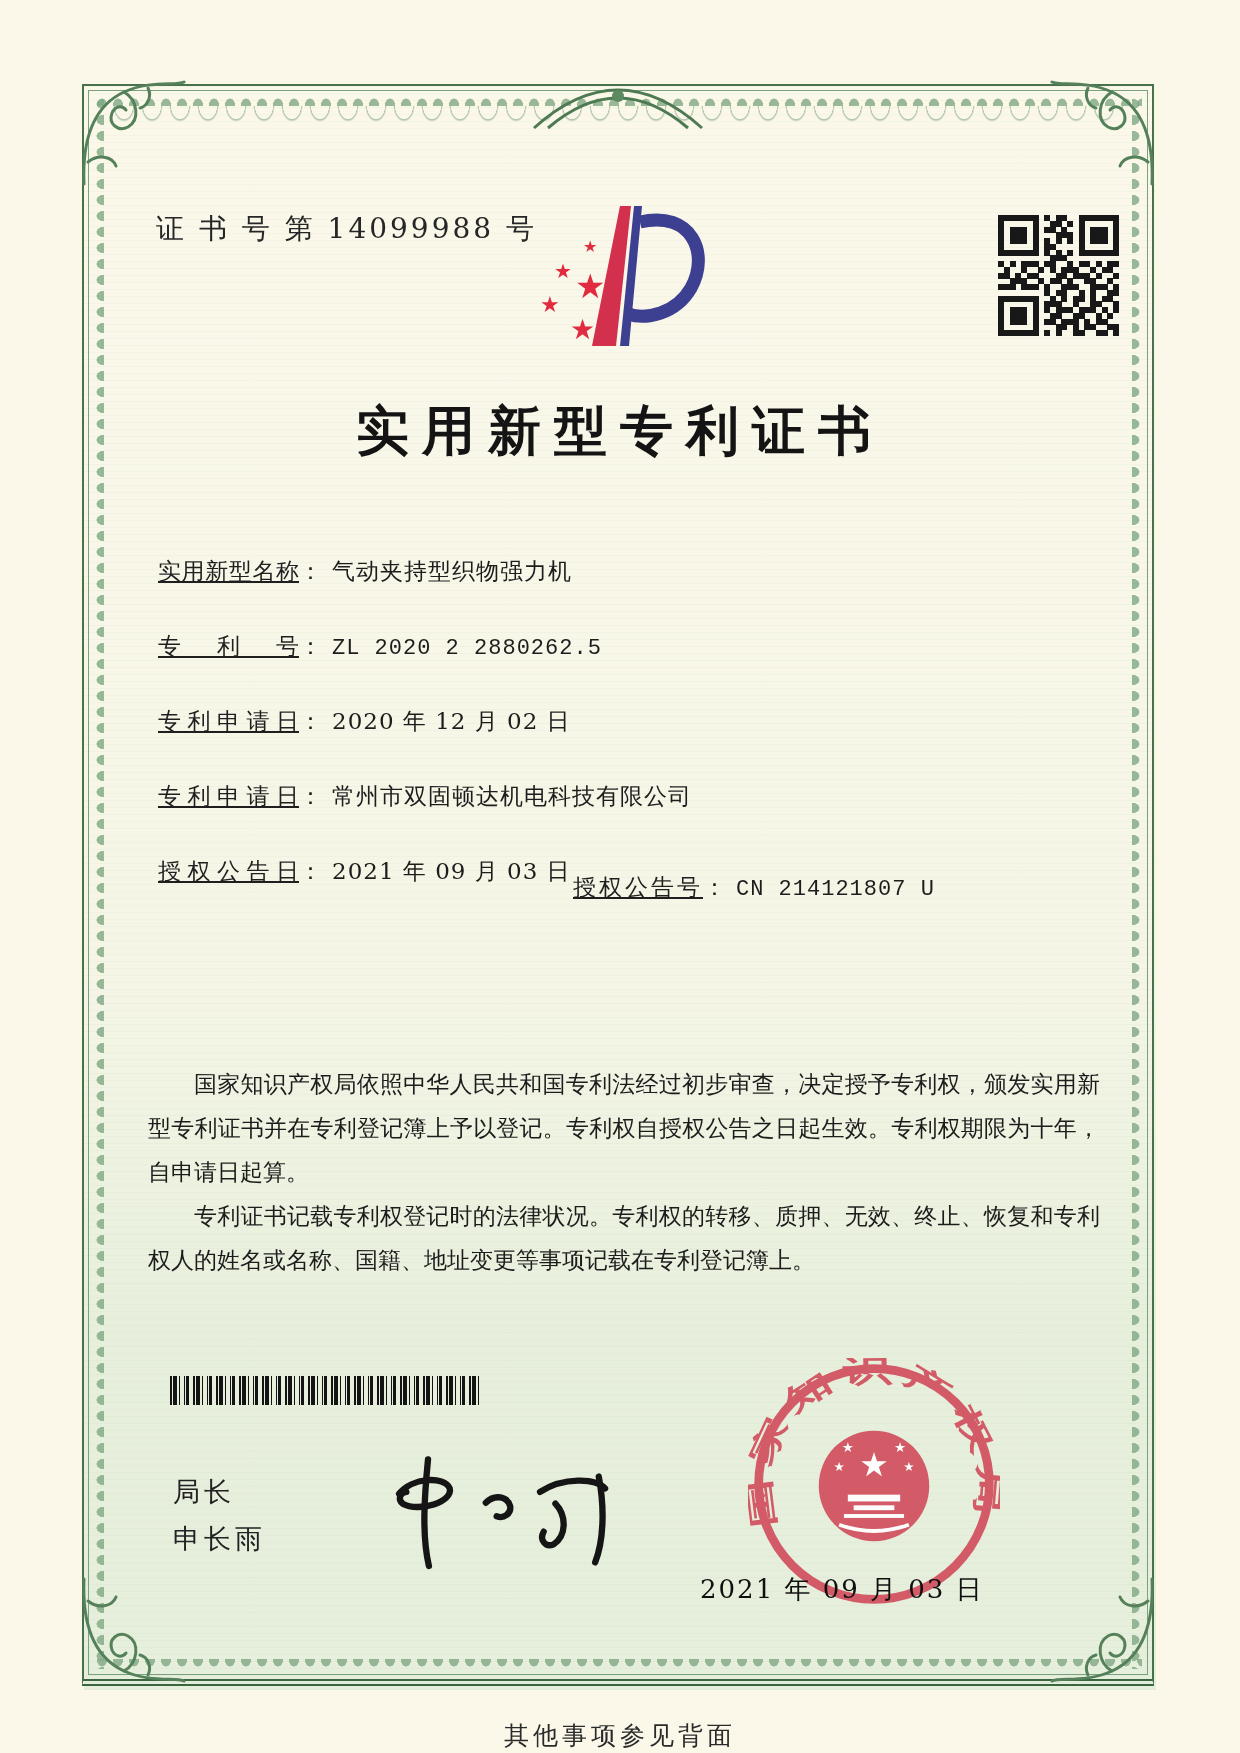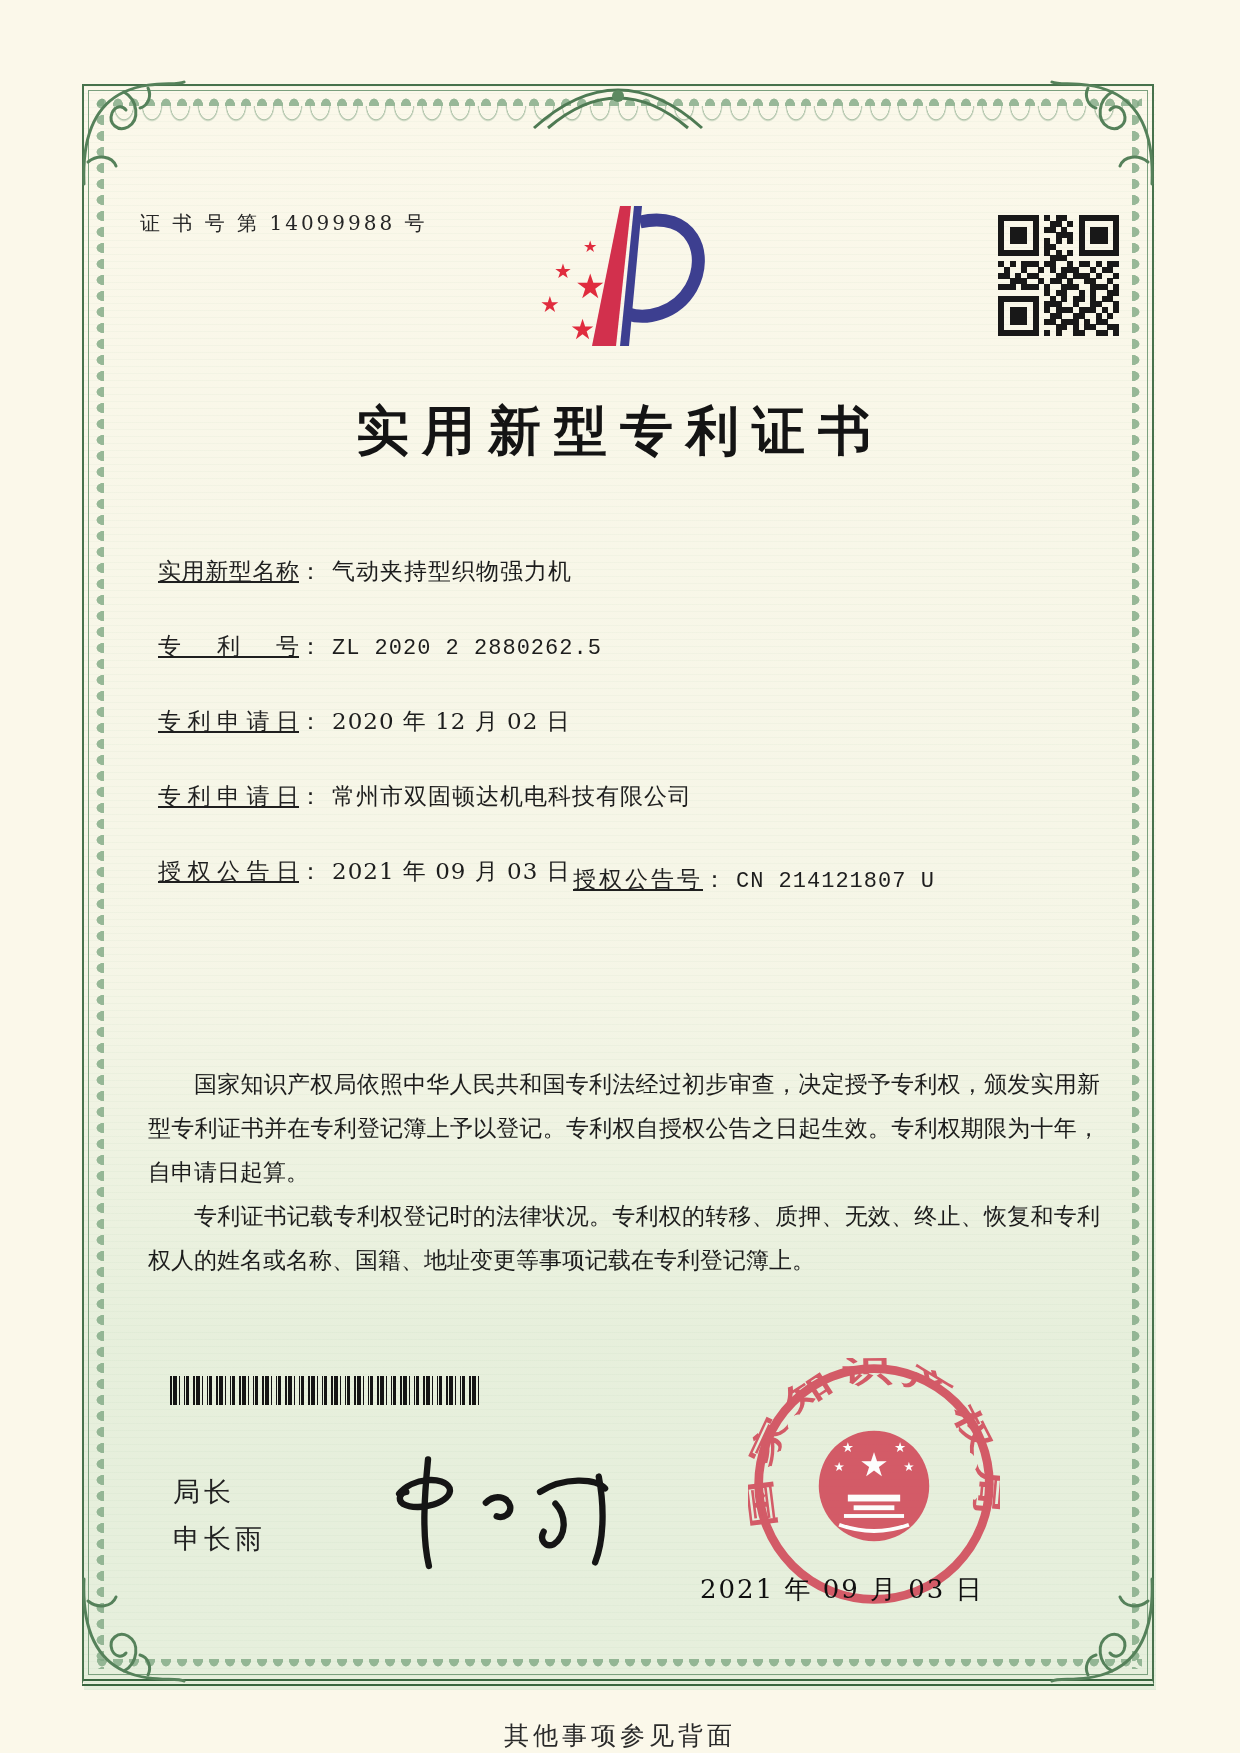--- a/index.html
+++ b/index.html
@@ -28,33 +28,33 @@
     background:radial-gradient(13px 9px at 13px 8px,#7fa883 55%,rgba(0,0,0,0) 60%) repeat-y;background-size:13px 16px;}
   .band-right{top:10px;bottom:10px;right:7px;width:13px;
     background:radial-gradient(13px 9px at 0px 8px,#7fa883 55%,rgba(0,0,0,0) 60%) repeat-y;background-size:13px 16px;}
   .corner{position:absolute;width:110px;height:110px;}
   .c-tl{left:-6px;top:-6px;}
   .c-tr{right:-6px;top:-6px;transform:scaleX(-1);}
   .c-bl{left:-6px;bottom:-4px;transform:scaleY(-1);}
   .c-br{right:-6px;bottom:-4px;transform:scale(-1,-1);}
   .finial{position:absolute;left:50%;top:-8px;transform:translateX(-50%);}
   
-  .certno{position:absolute;left:140px;top:210px;font-size:20px;letter-spacing:3px;color:#262626;}
+  .certno{position:absolute;left:156px;top:210px;font-size:28px;letter-spacing:3px;color:#262626;}
   .logo{position:absolute;left:528px;top:196px;}
   .qr{position:absolute;left:998px;top:215px;width:121px;height:121px;}
   .qr i{position:absolute;width:6px;height:6px;background:#181818;}
   .title{position:absolute;left:0;width:100%;top:396px;margin:0;text-align:center;
          font-size:53px;font-weight:700;letter-spacing:13px;color:#141414;}
   
   .fields{position:absolute;left:158px;top:556px;width:950px;font-size:23px;}
   .frow{position:relative;height:75px;white-space:nowrap;}
   .flabel{display:inline-block;width:141px;text-align:justify;text-align-last:justify;color:#1f1f1f;text-decoration:underline;}
   .colon{display:inline-block;margin-right:10px;}
   .fval{letter-spacing:1px;}
-  .pair2{position:absolute;left:415px;top:8px;}
+  .pair2{position:absolute;left:415px;top:16px;}
   .pair2 .flabel{width:auto;letter-spacing:3px;text-align-last:auto;}
   .mono{font-family:"Liberation Mono","DejaVu Sans Mono",monospace;font-size:22px;}
   
   .paras{position:absolute;left:148px;top:1062px;width:952px;font-size:23px;line-height:44px;
          text-align:justify;color:#1c1c1c;}
   .paras p{margin:0;text-indent:2em;}
   
   .barcode{position:absolute;left:170px;top:1376px;width:313px;height:29px;
     background:
       repeating-linear-gradient(90deg,#141414 0 2px,rgba(0,0,0,0) 2px 3px,#141414 3px 7px,rgba(0,0,0,0) 7px 9px,#141414 9px 10px,rgba(0,0,0,0) 10px 14px,#141414 14px 15px,rgba(0,0,0,0) 15px 16px,#141414 16px 19px,rgba(0,0,0,0) 19px 23px);}

